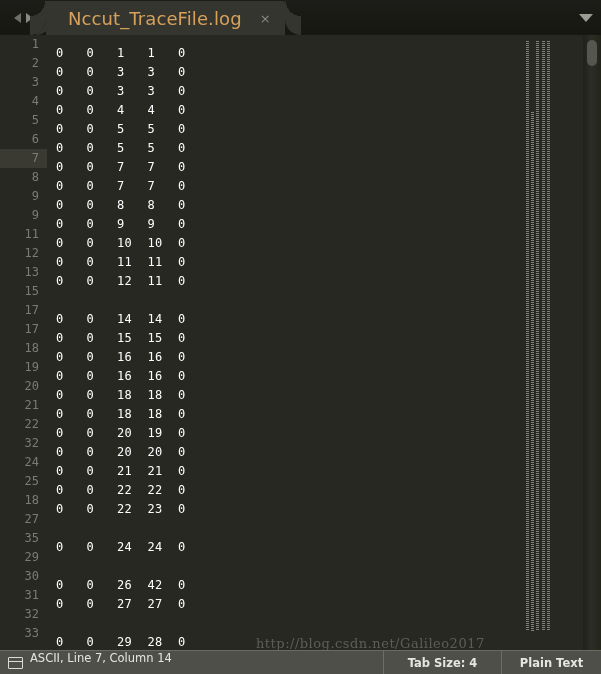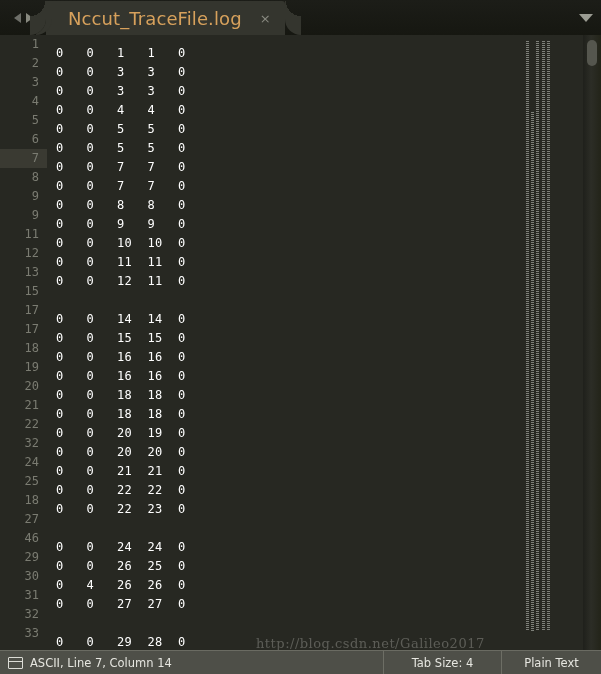--- a/index.html
+++ b/index.html
@@ -204,21 +204,20 @@
 
   
   .statusbar {
     position: absolute;
     left: 0; top: 650px;
     width: 601px; height: 24px;
     background: #4e4f48;
     border-top: 1px solid #6a6b62;
     box-sizing: border-box;
     display: flex;
-    align-items: center;
     color: #e6e6e0;
     font-size: 11.5px;
   }
   .sb-icon {
     width: 30px;
     display: flex;
     align-items: center;
     justify-content: center;
     flex: none;
   }
@@ -239,20 +238,21 @@
   .sb-cell {
     flex: none;
     border-left: 1px solid #6d6e65;
     height: 23px;
     display: flex;
     align-items: center;
     justify-content: center;
     padding: 0 27px;
     box-sizing: border-box;
     white-space: nowrap;
+    font-weight: bold;
   }
   .sb-tabsize { width: 118px; }
   .sb-syntax  { width: 100px; }
 </style>
 </head>
 <body>
 
 <div id="app">
 
   <div class="tabbar">
@@ -371,30 +371,29 @@
           <div class="content">0   0   22  22  0</div>
         </div>
         <div class="line">
           <div class="gutter">18</div>
           <div class="content">0   0   22  23  0</div>
         </div>
         <div class="line">
           <div class="gutter">27</div>
         </div>
         <div class="line">
-          <div class="gutter">46</div>
+          <div class="gutter">35</div>
           <div class="content">0   0   24  24  0</div>
         </div>
         <div class="line">
           <div class="gutter">29</div>
-          <div class="content">0   0   26  25  0</div>
         </div>
         <div class="line">
           <div class="gutter">30</div>
-          <div class="content">0   4   26  26  0</div>
+          <div class="content">0   0   26  42  0</div>
         </div>
         <div class="line">
           <div class="gutter">31</div>
           <div class="content">0   0   27  27  0</div>
         </div>
         <div class="line">
           <div class="gutter">32</div>
         </div>
         <div class="line">
           <div class="gutter">33</div>

